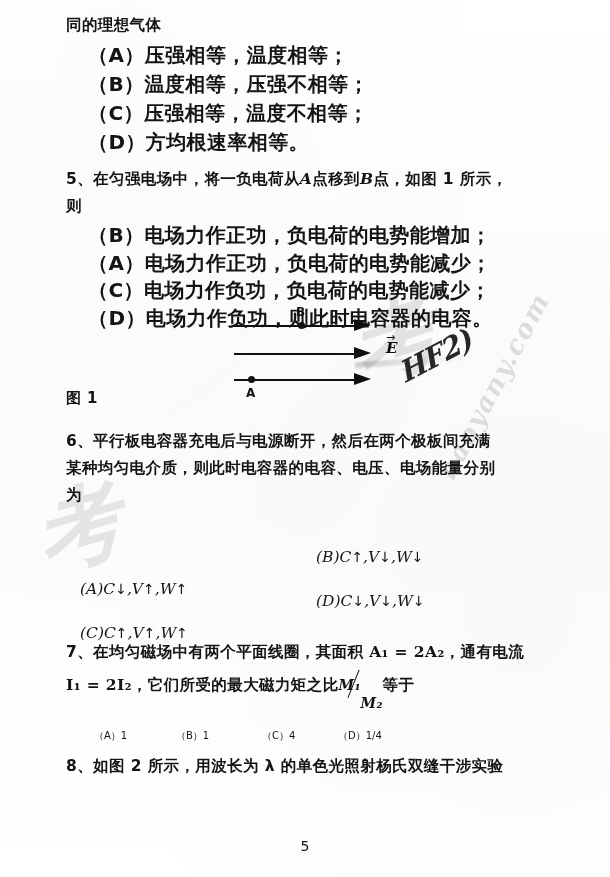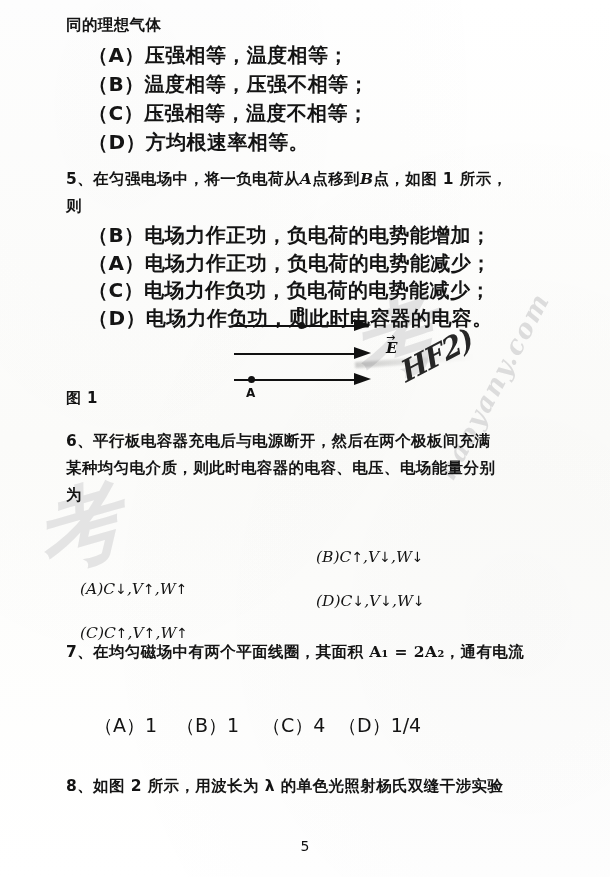--- a/index.html
+++ b/index.html
@@ -70,21 +70,21 @@
   }
 
   
   #block-top { position: absolute; left: 0; top: 12px; width: 480px; }
   #q5-block  { position: absolute; left: 0; top: 165px; width: 490px; }
   #fig1-block{ position: absolute; left: 0; top: 303px; width: 480px; }
   #q6-block  { position: absolute; left: 0; top: 428px; width: 490px; }
   #q6-opts   { position: absolute; left: 0; top: 548px; width: 480px; }
   #q7-block  { position: absolute; left: 0; top: 638px; width: 490px; }
   #q7-opts   { position: absolute; left: 0; top: 713px; width: 480px; }
-  #q8-block  { position: absolute; left: 0; top: 773px; width: 490px; }
+  #q8-block  { position: absolute; left: 0; top: 753px; width: 490px; }
 
   
   #figure1 {
     position: relative;
     height: 100px;
     width: 480px;
   }
   .fieldline {
     position: absolute;
     height: 0;
@@ -141,22 +141,23 @@
     font-style: italic;
     font-size: 15.5px;
   }
   .opt-col-a { position: absolute; left: 14px; top: 0; margin-top: 32px; }
   .opt-col-b { position: absolute; left: 250px; top: 0; }
   .arrw { font-style: normal; font-family: "DejaVu Sans", sans-serif; font-size: 14px; }
 
   
   #q7-opts .row {
     position: relative;
-    font-size: 19px;
+    font-size: 10px;
     height: 24px;
+    margin-top: 16px;
   }
   #q7-opts .cell { position: absolute; top: 0; white-space: nowrap; font-family: "DejaVu Sans","Liberation Sans",sans-serif; }
   #q7a { left: 28px; }
   #q7b { left: 110px; }
   #q7c { left: 196px; }
   #q7d { left: 272px; }
 
   
   .frac-slant {
     display: inline-block;
@@ -309,20 +310,21 @@
         <span class="opt-col-b"><span>(B)</span><span>C</span><span class="arrw">↑</span>,<span>V</span><span class="arrw">↓</span>,<span>W</span><span class="arrw">↓</span></span>
       </div>
       <div class="opt-row">
         <span class="opt-col-a"><span>(C)</span><span>C</span><span class="arrw">↑</span>,<span>V</span><span class="arrw">↑</span>,<span>W</span><span class="arrw">↑</span></span>
         <span class="opt-col-b"><span>(D)</span><span>C</span><span class="arrw">↓</span>,<span>V</span><span class="arrw">↓</span>,<span>W</span><span class="arrw">↓</span></span>
       </div>
     </div>
 
     <div id="q7-block">
       <p class="q-head cjk"><span>7、在均匀磁场中有两个平面线圈，其面积</span> <span class="math-up">A₁ = 2A₂</span><span>，通有电流</span></p>
+      <p class="q-head cjk" style="line-height:38px;"><span class="math-up">I₁ = 2I₂</span><span>，它们所受的最大磁力矩之比</span><span class="frac-slant"><span class="num">M₁</span><span class="bar"></span><span class="den">M₂</span></span><span>等于</span></p>
     </div>
 
     <div id="q7-opts">
       <div class="row">
         <span class="cell" id="q7a">（A）1</span>
         <span class="cell" id="q7b">（B）1</span>
         <span class="cell" id="q7c">（C）4</span>
         <span class="cell" id="q7d">（D）1/4</span>
       </div>
     </div>

